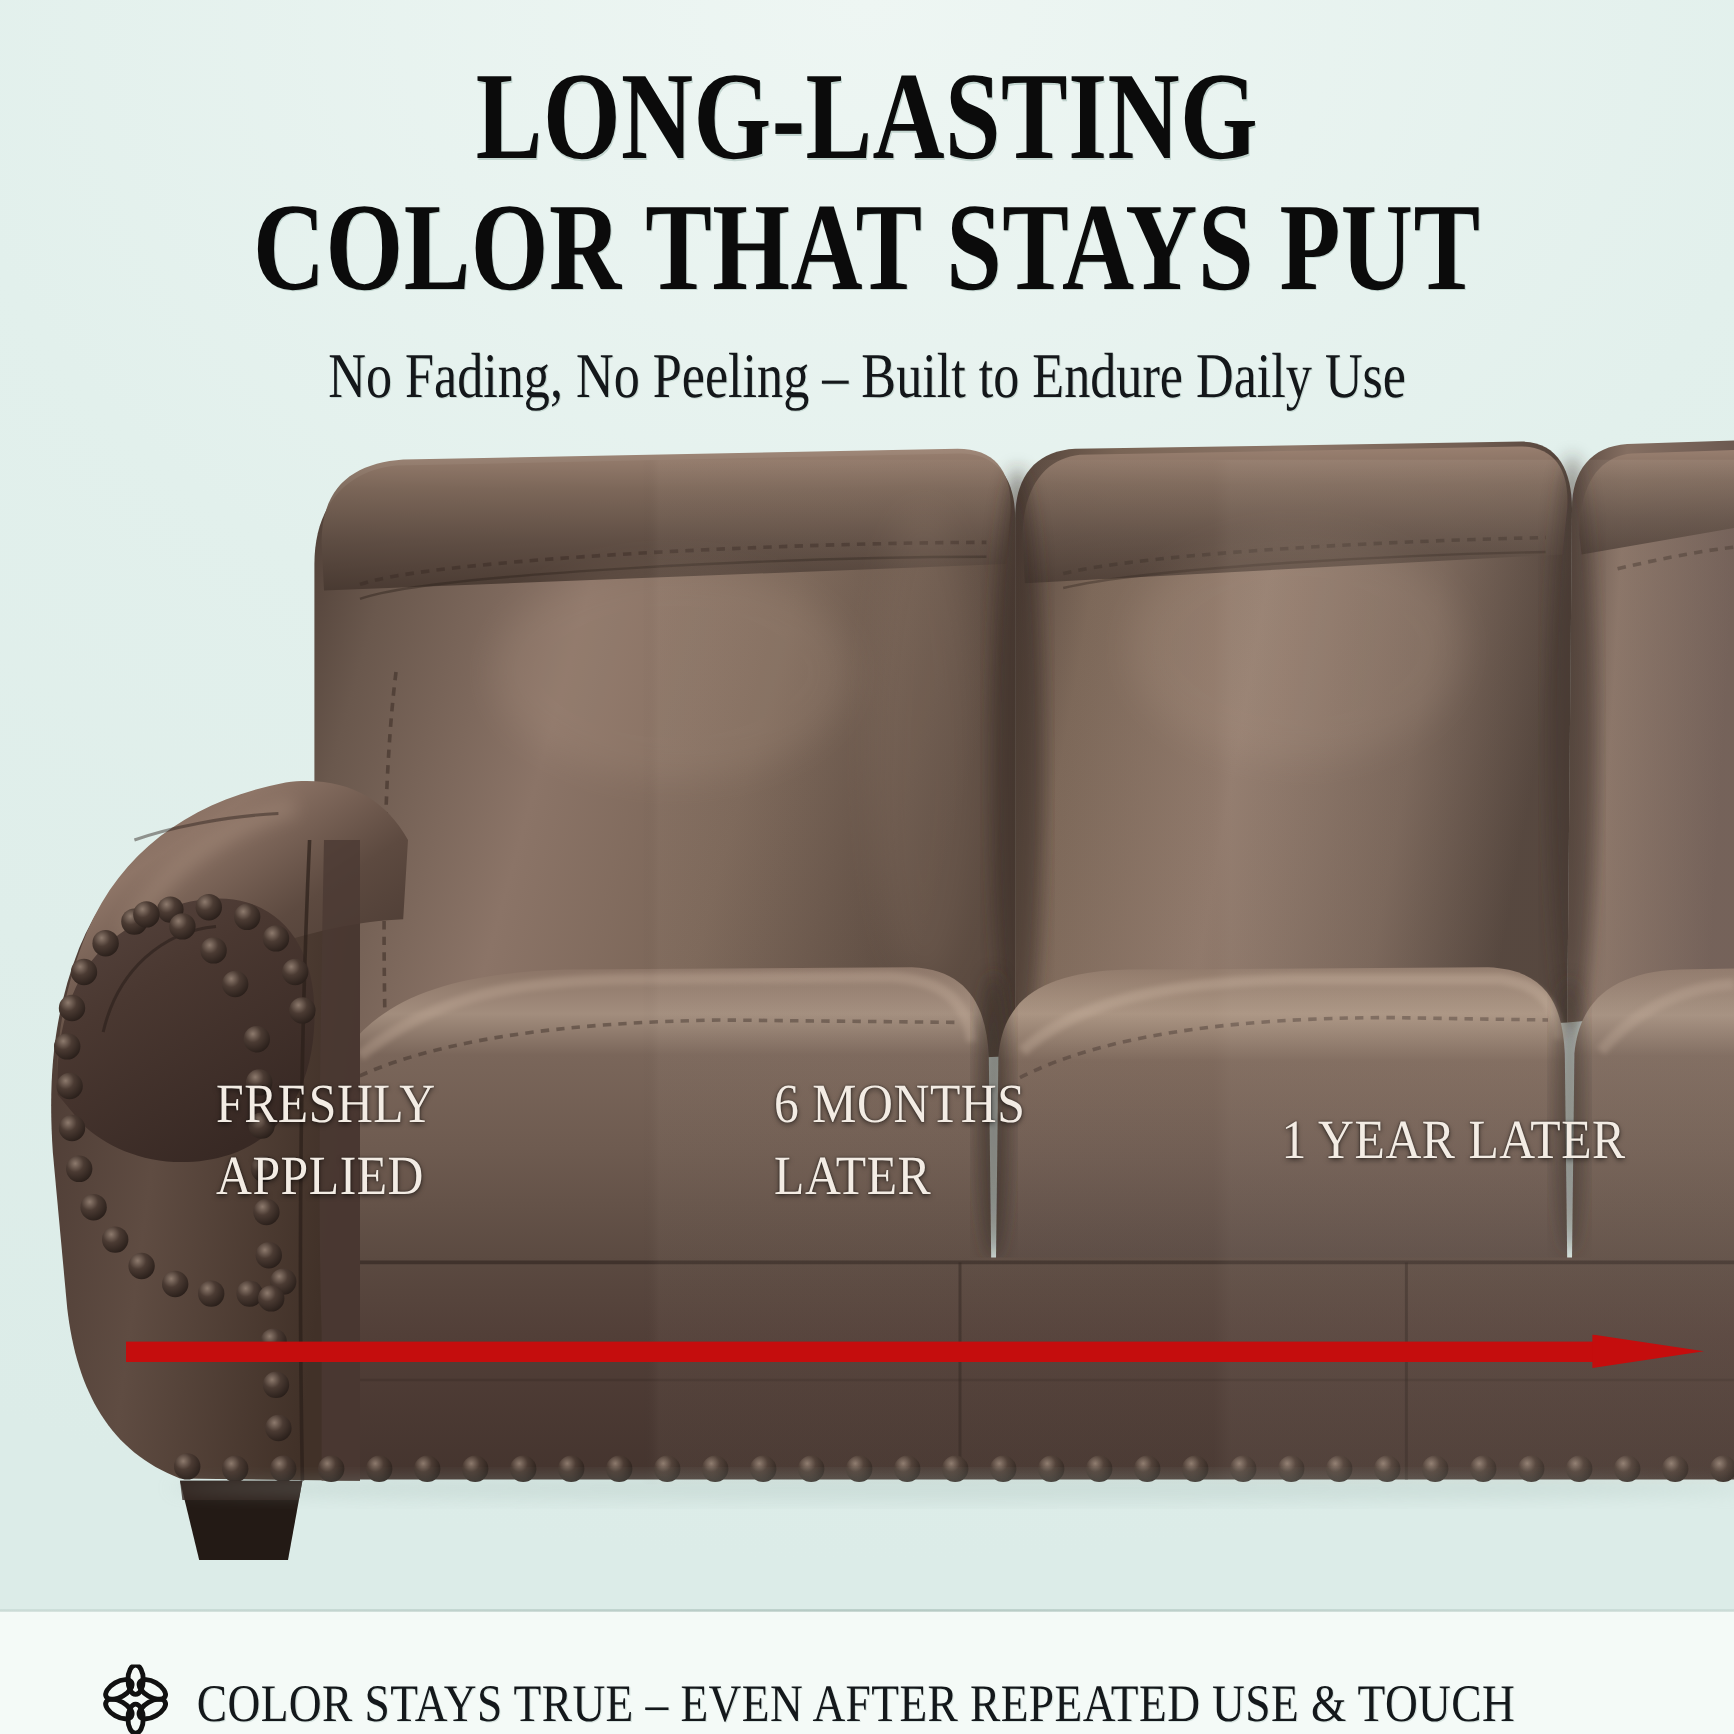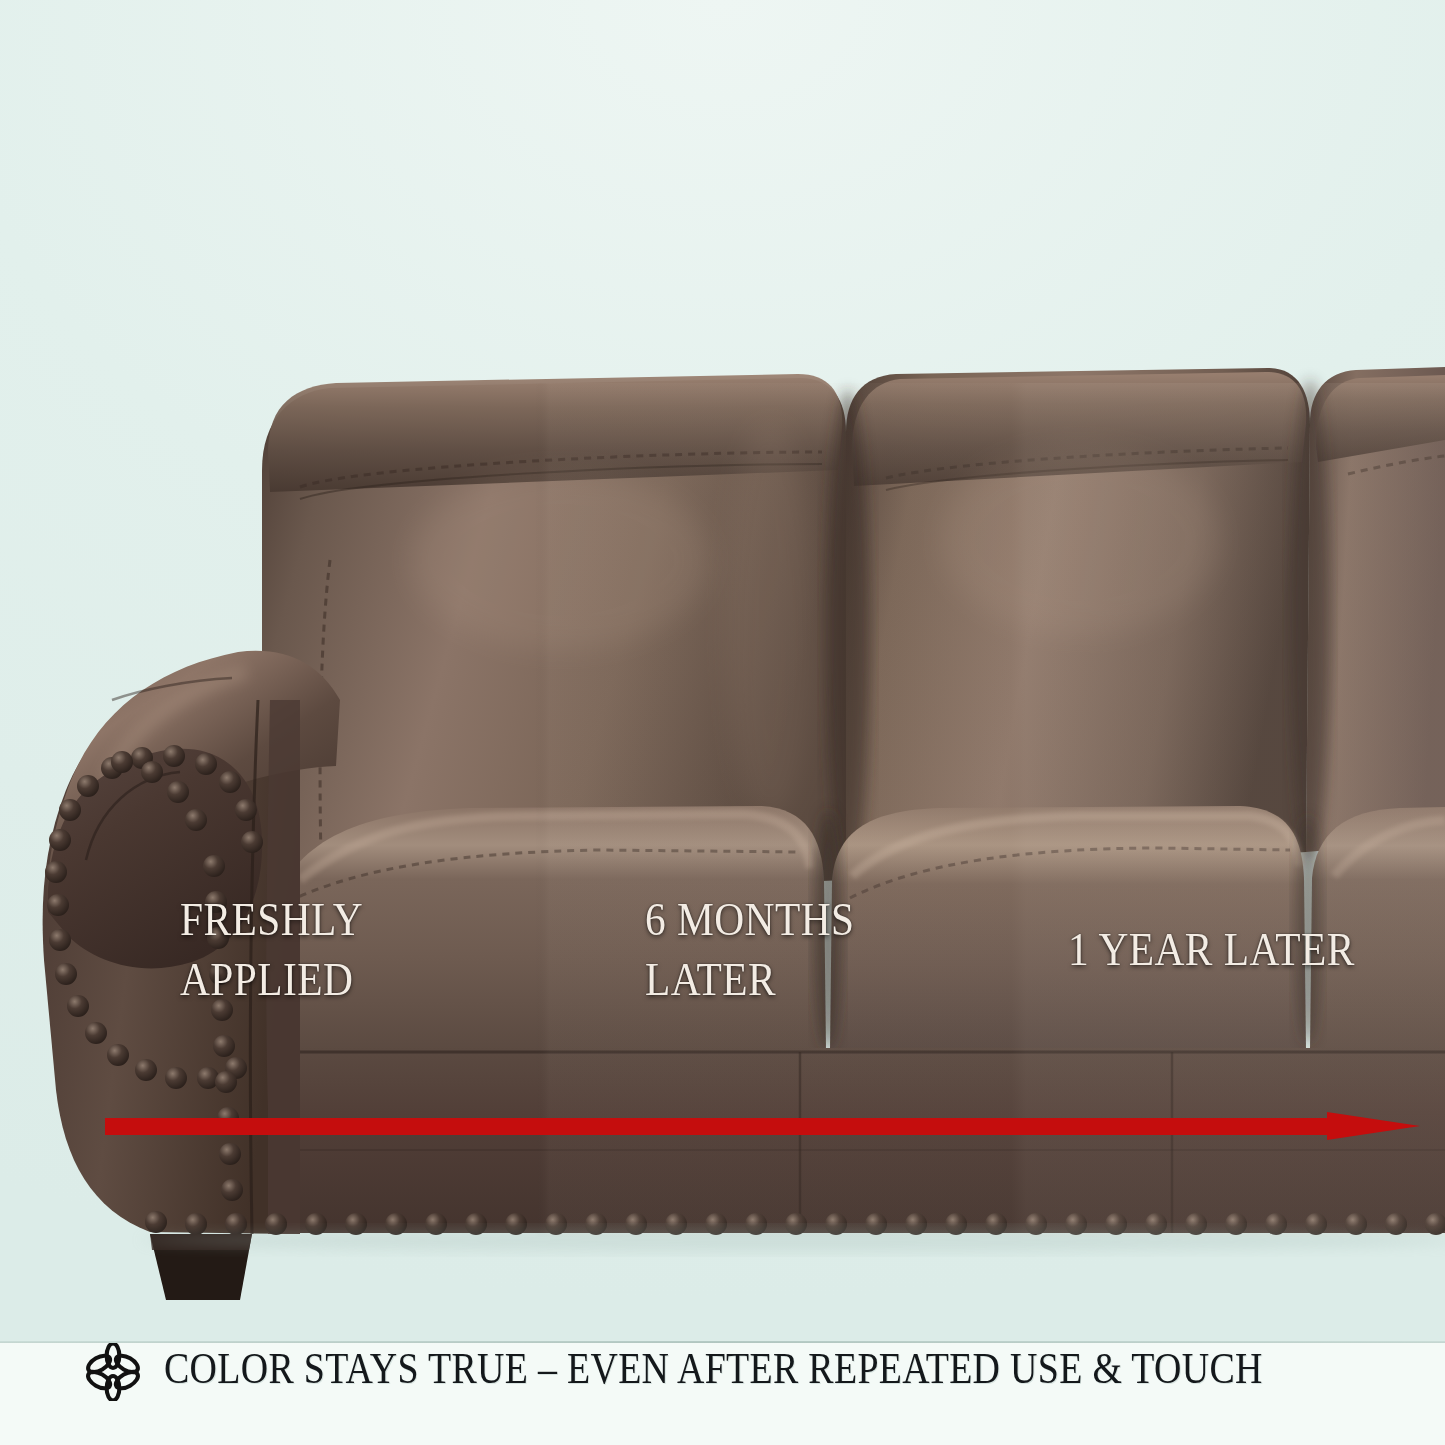--- a/index.html
+++ b/index.html
@@ -58,21 +58,21 @@
   #lbl-1{left:645px;top:890px;}
   #lbl-2{left:1068px;top:920px;}
 
   
   .arrow{position:absolute;z-index:60;left:105px;top:1112px;width:1315px;height:28px;}
 
   
   .banner{
     position:absolute;left:0;bottom:0;width:1445px;height:102px;
     background:#f4faf7;z-index:70;
-    display:flex;align-items:flex-start;
+    display:flex;align-items:flex-end;
     border-top:1px solid #d6e5e0;
   }
   .banner-icon{width:58px;height:58px;margin-left:84px;flex:0 0 auto;}
   .banner-text{
     margin-left:22px;
     font-family:"Liberation Serif",serif;
     font-size:44px;color:#14181b;font-weight:400;
     transform:scaleX(0.86);transform-origin:left center;
     white-space:nowrap;letter-spacing:.4px;
     text-shadow:1px 1px 0 rgba(180,200,195,.45);
@@ -81,20 +81,25 @@
     position:absolute;left:0;bottom:102px;width:1445px;height:2px;
     background:linear-gradient(to right,rgba(120,150,142,.18),rgba(120,150,142,.40),rgba(120,150,142,.18));
     z-index:71;
   }
 </style>
 </head>
 <body>
 
 <div id="canvas">
 
+  <div class="header">
+    <div class="title-line" id="t1">LONG-LASTING</div>
+    <div class="title-line" id="t2">COLOR THAT STAYS PUT</div>
+    <div class="subtitle">No Fading, No Peeling – Built to Endure Daily Use</div>
+  </div>
 
   <div class="sofa-wrap">
     <svg width="1445" height="1340" viewBox="0 0 1445 1340" xmlns="http://www.w3.org/2000/svg">
       <defs>
 
         <linearGradient id="gBack1" x1="0" y1="0" x2="1" y2="0.25">
           <stop offset="0%" stop-color="#4d3d35"></stop>
           <stop offset="14%" stop-color="#6a584d"></stop>
           <stop offset="42%" stop-color="#8b7467"></stop>
           <stop offset="70%" stop-color="#7a6557"></stop>

